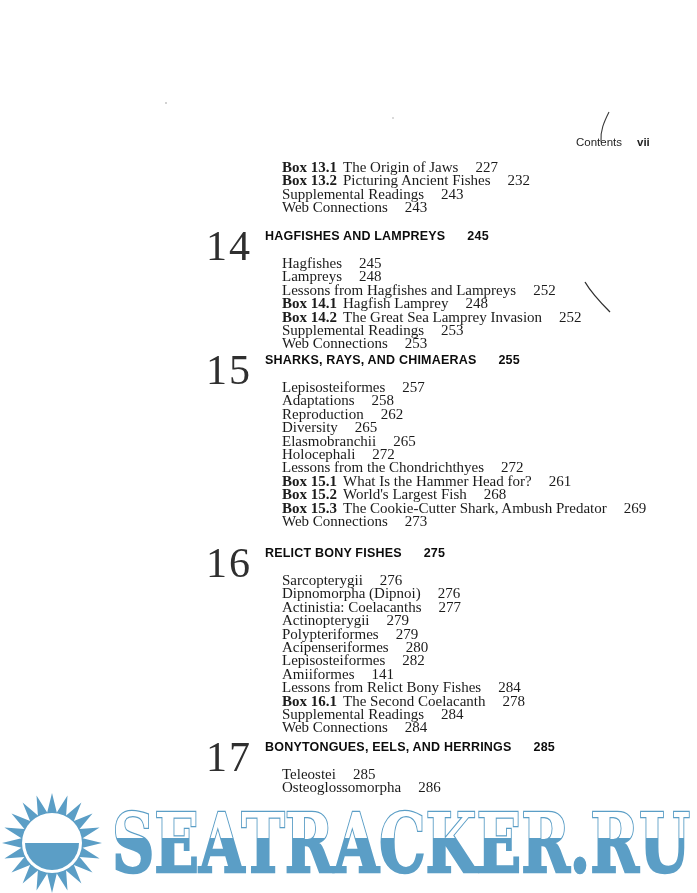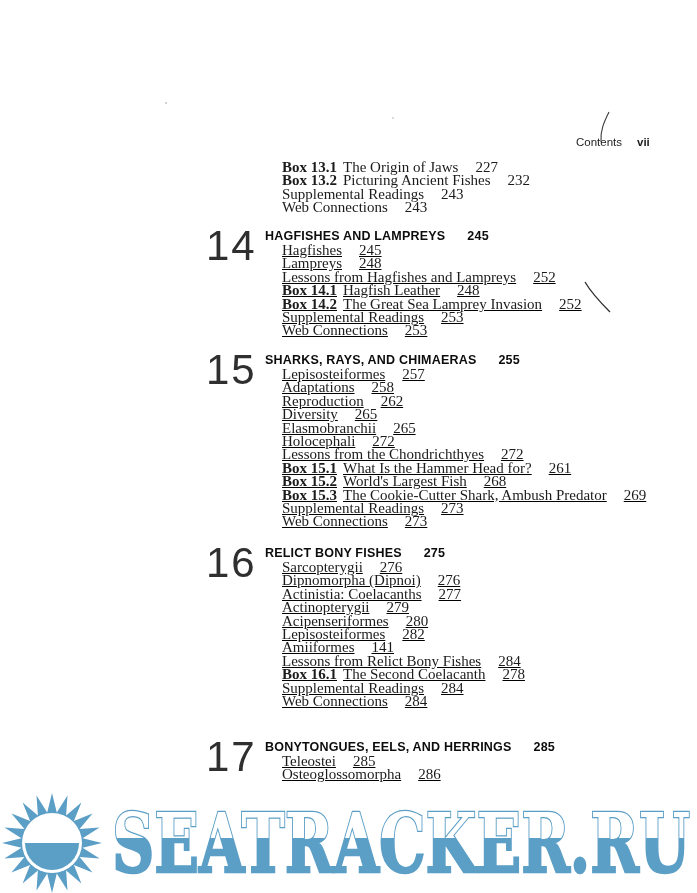--- a/index.html
+++ b/index.html
@@ -32,33 +32,33 @@
   #intro-list { position:absolute; top:161px; left:282px; }
 
   .chapter { position:absolute; left:0; width:697px; }
   .ch-0 { top:228px; }
   .ch-1 { top:352px; }
   .ch-2 { top:545px; }
   .ch-3 { top:739px; }
 
   .ch-num {
     position:absolute; left:206px; top:-3px;
-    font-family:Liberation Sans, sans-serif;
+    font-family:Liberation Serif, serif;
     font-size:42px; line-height:1; font-weight:400;
     color:#2f2f2f; letter-spacing:2px;
   }
   .ch-head {
     margin-left:265px;
     font-family:"Liberation Sans", sans-serif;
     font-weight:bold; font-size:12.5px; line-height:16px;
     color:#0c0c0c; letter-spacing:0.2px;
     white-space:nowrap;
   }
   .ch-head .pg { margin-left:22px; }
-  .ch-items { margin-left:282px; margin-top:0;text-decoration:underline; }
+  .ch-items { margin-left:282px; margin-top:13px; }
 
   
   .artifacts { position:absolute; inset:0; pointer-events:none; }
   .watermark { position:absolute; left:0; top:786px; pointer-events:none; }
   .wm-text {
     font-family:"DejaVu Serif", serif;
     font-weight:bold;
   }
 </style>
 </head>
@@ -80,21 +80,21 @@
   <div id="chapters">
     <div class="chapter ch-0">
       <div class="ch-num">14</div>
       <div class="ch-head">
         <span>HAGFISHES AND LAMPREYS</span><span class="pg">245</span>
       </div>
       <div class="ch-items">
           <div class="row"><span>Hagfishes</span><span class="pg">245</span></div>
           <div class="row"><span>Lampreys</span><span class="pg">248</span></div>
           <div class="row"><span>Lessons from Hagfishes and Lampreys</span><span class="pg">252</span></div>
-          <div class="row"><b>Box 14.1</b><span>Hagfish Leather</span><span class="pg">248</span></div>
+          <div class="row"><b>Box 14.1</b><span>Hagfish Lamprey</span><span class="pg">248</span></div>
           <div class="row"><b>Box 14.2</b><span>The Great Sea Lamprey Invasion</span><span class="pg">252</span></div>
           <div class="row"><span>Supplemental Readings</span><span class="pg">253</span></div>
           <div class="row"><span>Web Connections</span><span class="pg">253</span></div>
         </div>
     </div>
 
     <div class="chapter ch-1">
       <div class="ch-num">15</div>
       <div class="ch-head">
         <span>SHARKS, RAYS, AND CHIMAERAS</span><span class="pg">255</span>
@@ -103,35 +103,35 @@
           <div class="row"><span>Lepisosteiformes</span><span class="pg">257</span></div>
           <div class="row"><span>Adaptations</span><span class="pg">258</span></div>
           <div class="row"><span>Reproduction</span><span class="pg">262</span></div>
           <div class="row"><span>Diversity</span><span class="pg">265</span></div>
           <div class="row"><span>Elasmobranchii</span><span class="pg">265</span></div>
           <div class="row"><span>Holocephali</span><span class="pg">272</span></div>
           <div class="row"><span>Lessons from the Chondrichthyes</span><span class="pg">272</span></div>
           <div class="row"><b>Box 15.1</b><span>What Is the Hammer Head for?</span><span class="pg">261</span></div>
           <div class="row"><b>Box 15.2</b><span>World's Largest Fish</span><span class="pg">268</span></div>
           <div class="row"><b>Box 15.3</b><span>The Cookie-Cutter Shark, Ambush Predator</span><span class="pg">269</span></div>
-          <div class="row"><span>Supplemental Readings</span><span class="pg">273</span></div>
           <div class="row"><span>Web Connections</span><span class="pg">273</span></div>
         </div>
     </div>
 
     <div class="chapter ch-2">
       <div class="ch-num">16</div>
       <div class="ch-head">
         <span>RELICT BONY FISHES</span><span class="pg">275</span>
       </div>
       <div class="ch-items">
           <div class="row"><span>Sarcopterygii</span><span class="pg">276</span></div>
           <div class="row"><span>Dipnomorpha (Dipnoi)</span><span class="pg">276</span></div>
           <div class="row"><span>Actinistia: Coelacanths</span><span class="pg">277</span></div>
           <div class="row"><span>Actinopterygii</span><span class="pg">279</span></div>
+          <div class="row"><span>Polypteriformes</span><span class="pg">279</span></div>
           <div class="row"><span>Acipenseriformes</span><span class="pg">280</span></div>
           <div class="row"><span>Lepisosteiformes</span><span class="pg">282</span></div>
           <div class="row"><span>Amiiformes</span><span class="pg">141</span></div>
           <div class="row"><span>Lessons from Relict Bony Fishes</span><span class="pg">284</span></div>
           <div class="row"><b>Box 16.1</b><span>The Second Coelacanth</span><span class="pg">278</span></div>
           <div class="row"><span>Supplemental Readings</span><span class="pg">284</span></div>
           <div class="row"><span>Web Connections</span><span class="pg">284</span></div>
         </div>
     </div>
 

